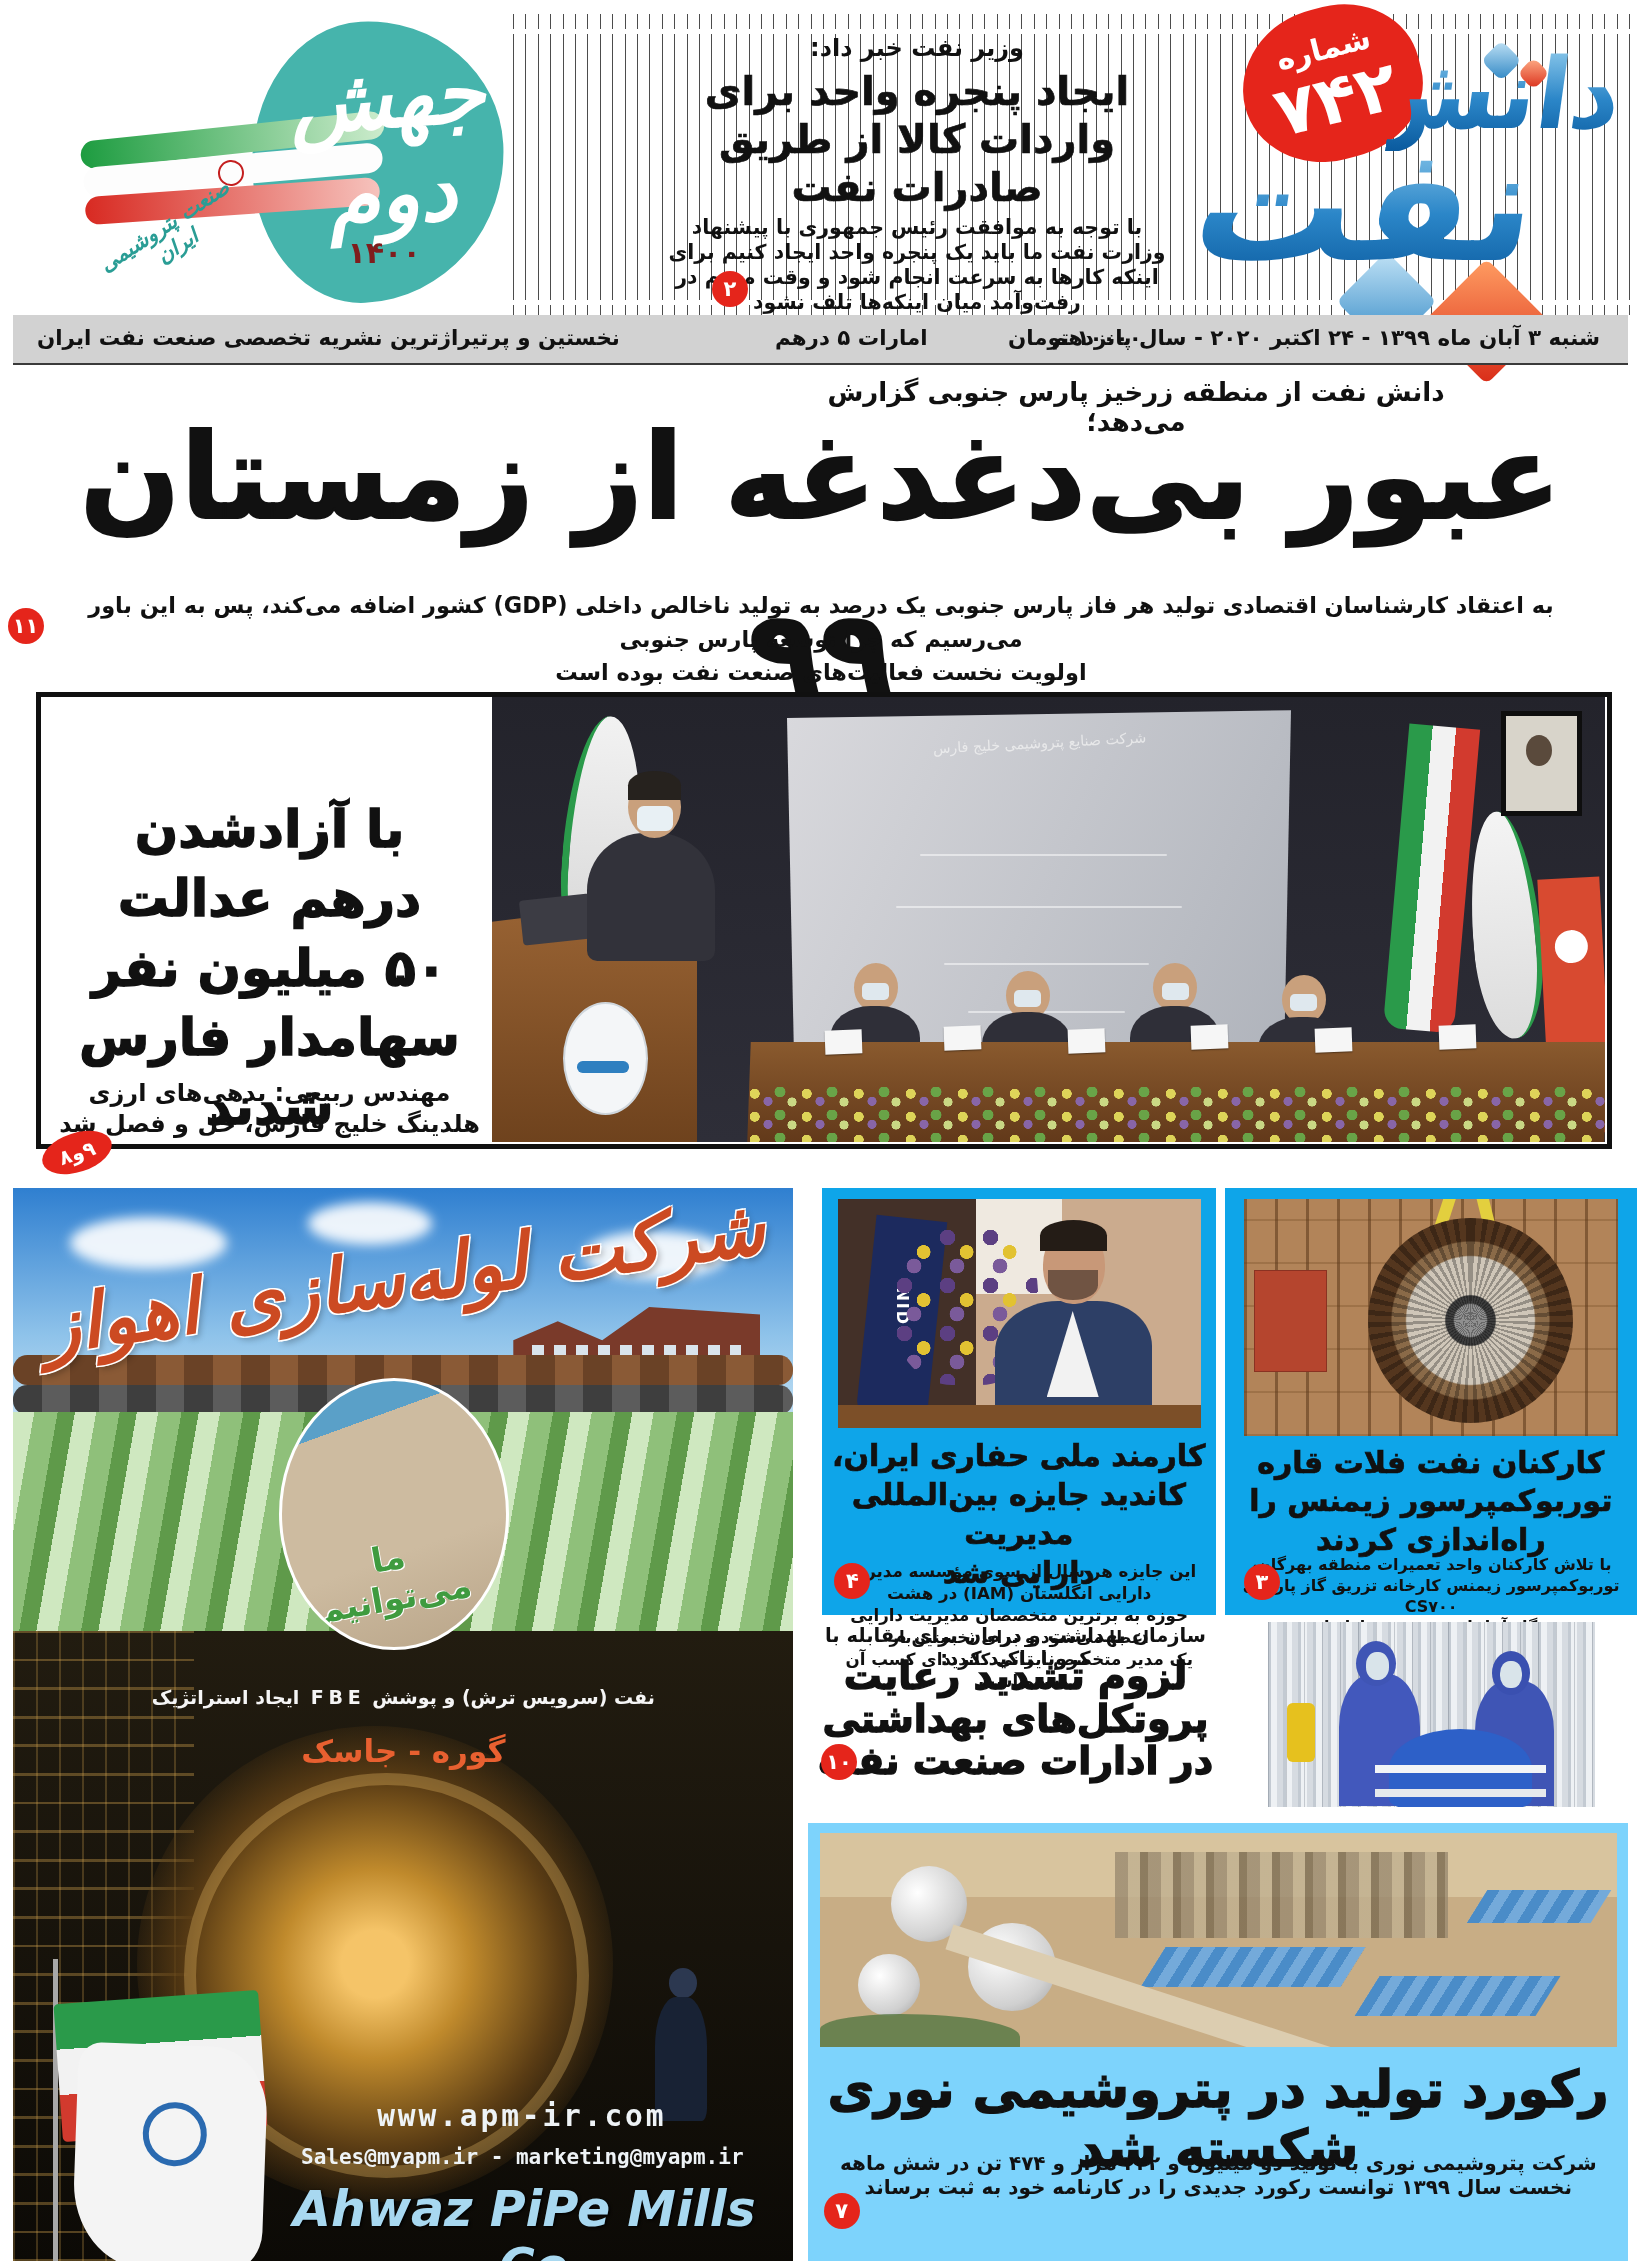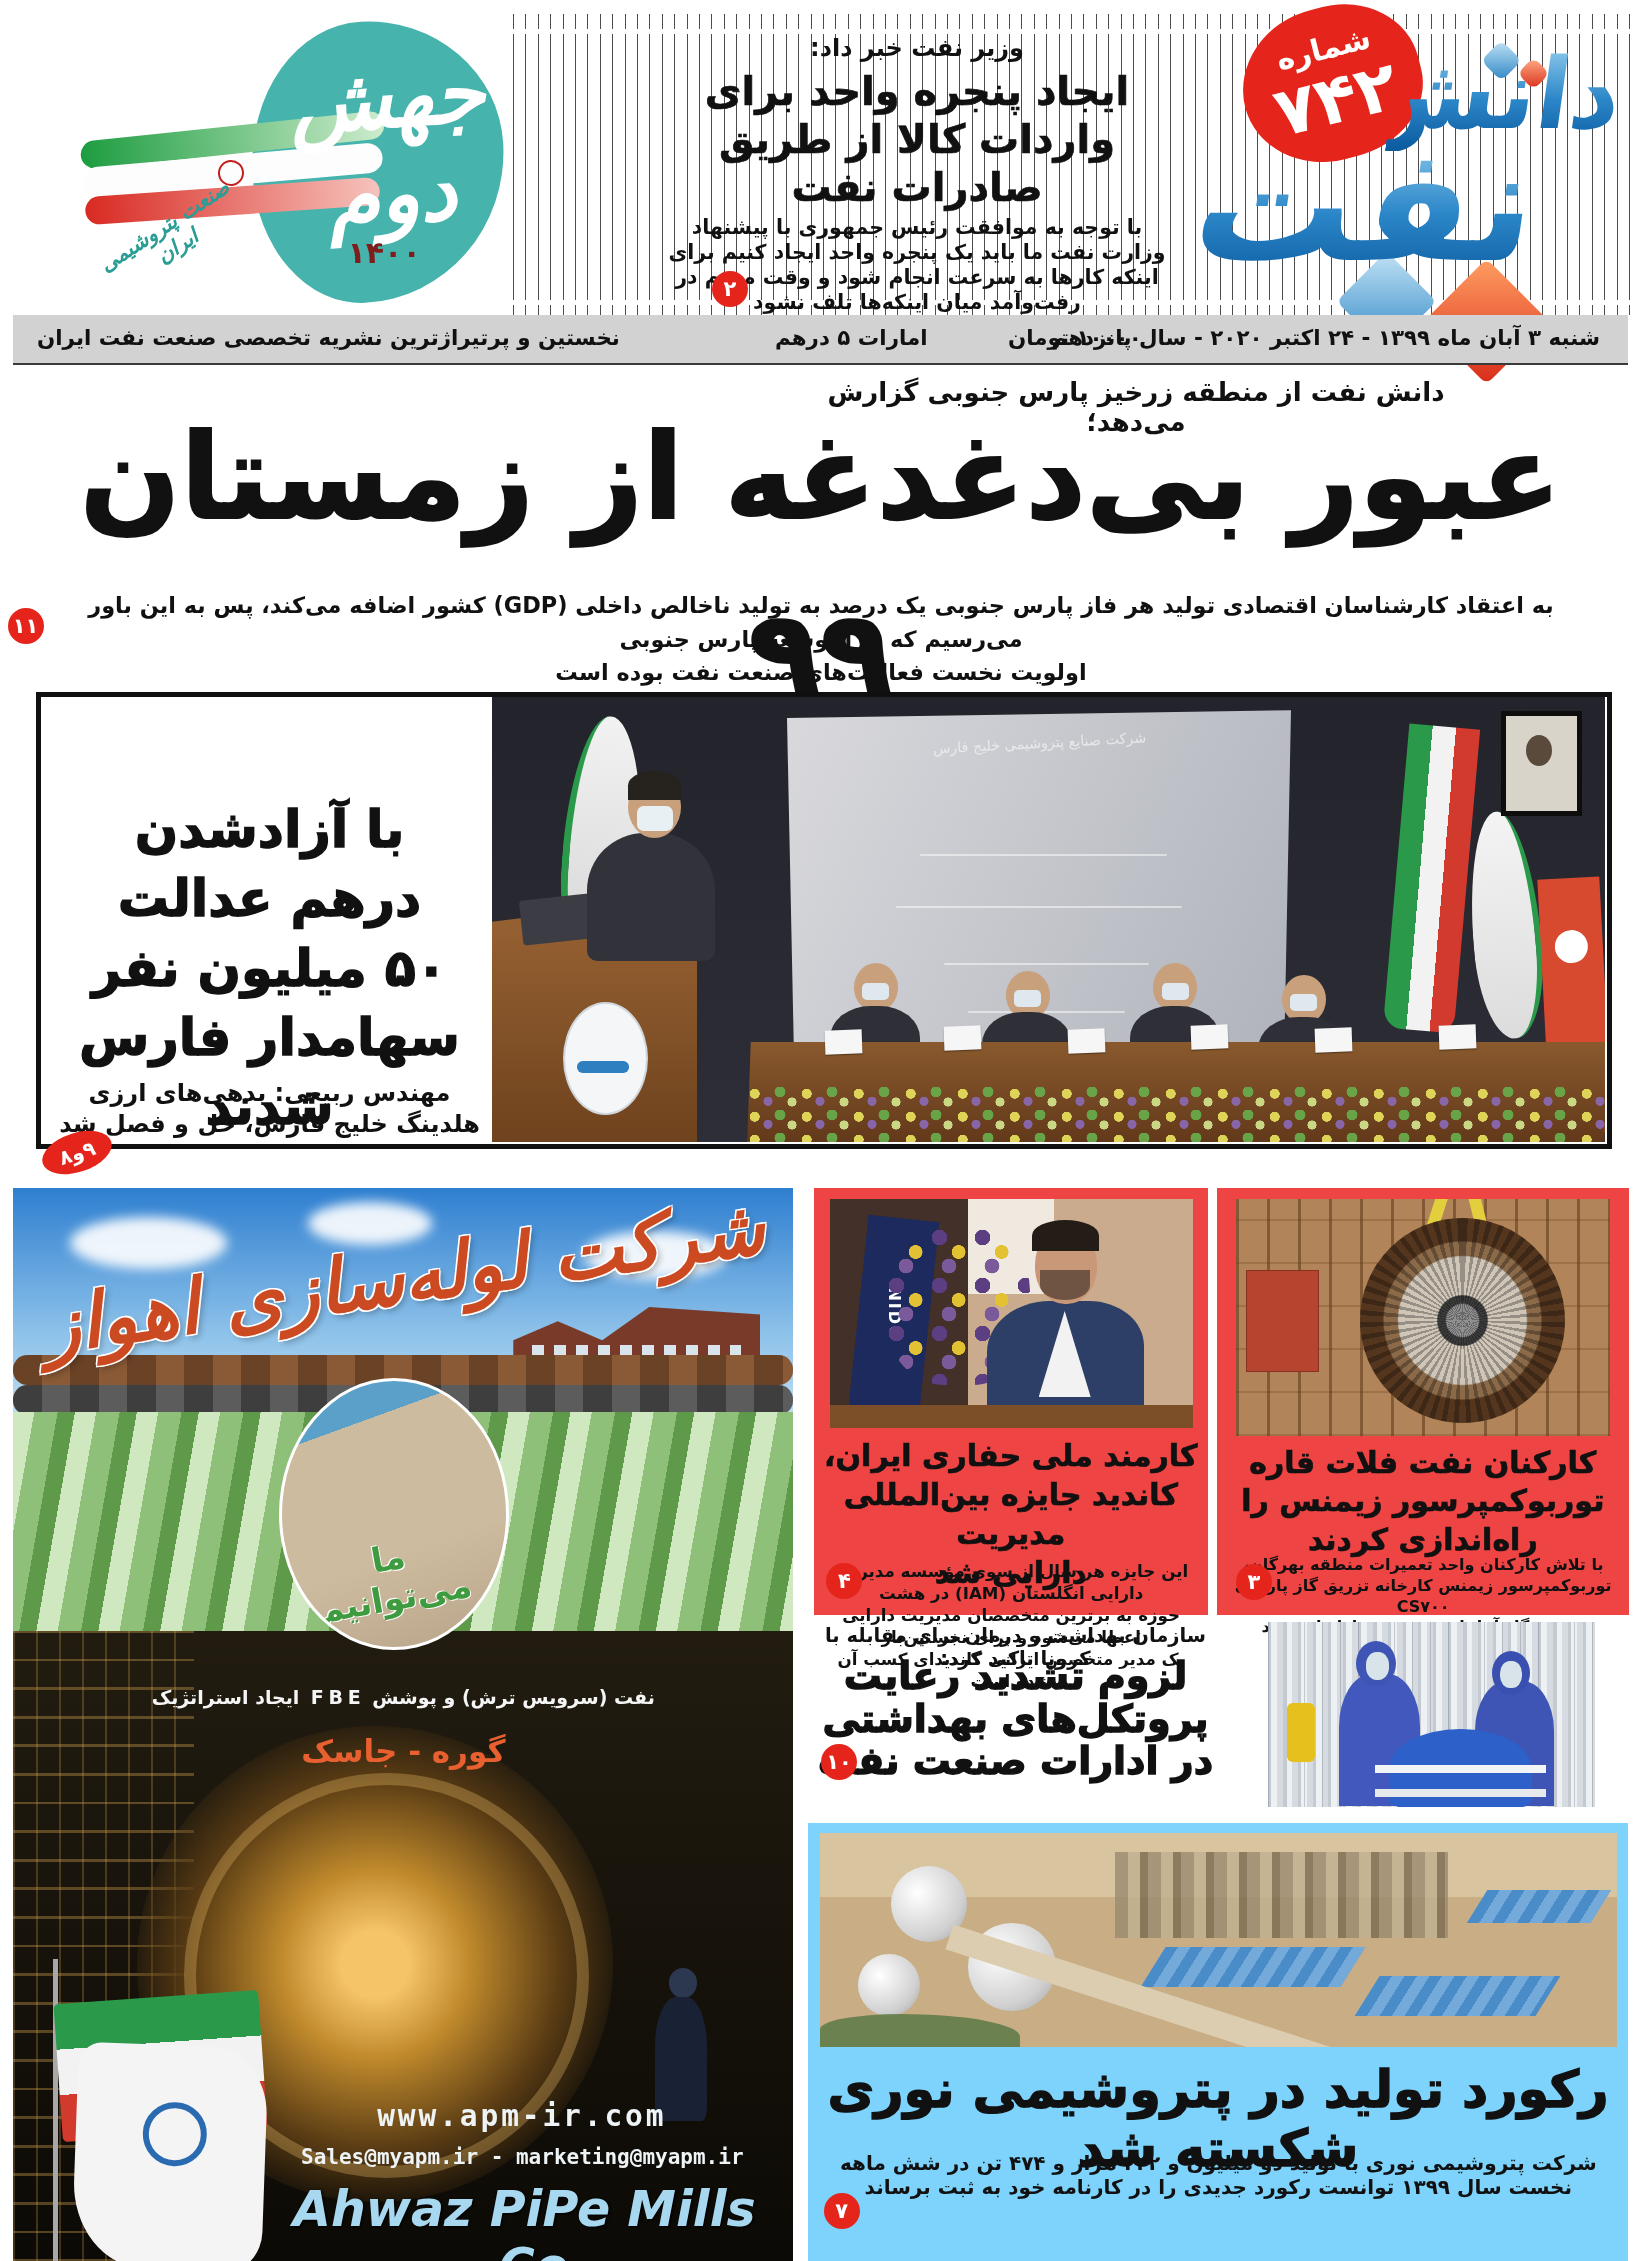--- a/index.html
+++ b/index.html
@@ -116,21 +116,21 @@
   #conf-frame{left:1009px;top:14.3px;width:71px;height:95px;background:#d8d4ca;border:5.7px solid #0e0e0e;}
   #conf-frame:after{content:"";position:absolute;left:20px;top:19px;width:26px;height:31px;background:#5a4a3c;border-radius:50%;}
   #conf-flag-tric{left:904px;top:28.6px;width:71px;height:305px;transform:rotate(5deg);
       background:linear-gradient(90deg,#2a9a4a 0 33%,#f2f2f2 33% 66%,#d23a2e 66% 100%);border-radius:0 0 19px 19px;}
   #conf-flag-white{left:980px;top:114px;width:62px;height:228px;background:linear-gradient(180deg,#f4f4f4,#dcdcdc);
       border-right:6.7px solid #2a9a4a;border-radius:50% 50% 50% 50%/60% 60% 40% 40%;transform:rotate(-5deg);}
   #conf-flag-red{left:1052px;top:181px;width:62px;height:257px;background:#d84a30;transform:rotate(-3deg);border-radius:0 0 14.3px 14.3px;}
   #conf-flag-red:after{content:"";position:absolute;left:14.3px;top:52px;width:33px;height:33px;background:#fff;border-radius:50%;}
 
   
-  .gray-box{background:#ef4444;}
+  .gray-box{background:#0ea5e9;margin-left:8px;}
   #drill-box{left:815px;top:1188px;width:394px;height:427px;}
   #drill-photo{left:15.7px;top:11px;width:363px;height:229px;background:linear-gradient(90deg,#433028 0 38%,#cbab8e 38% 100%);overflow:hidden;}
   #drill-window{left:138px;top:0;width:86px;height:95px;background:#efe9e0;}
   #drill-flag{left:28.6px;top:19px;width:71px;height:200px;background:#1c2a5e;transform:rotate(6deg);border-radius:0 0 14.3px 14.3px;}
   #drill-flag-label{left:33px;top:100px;width:62px;color:#fff;font-size:16px;transform:rotate(90deg);letter-spacing:1.9px;font-weight:bold;}
   #drill-flowers{left:57px;top:28.6px;width:143px;height:157px;
      background-image:radial-gradient(circle at 9.5px 9.5px,#5c3f82 7.6px,transparent 8px),
                       radial-gradient(circle at 28.6px 24px,#e2c232 6.7px,transparent 7.1px),
                       radial-gradient(circle at 19px 38px,#7a5a9a 7.1px,transparent 7.6px);
      background-size:43px 48px;border-radius:40%;}

